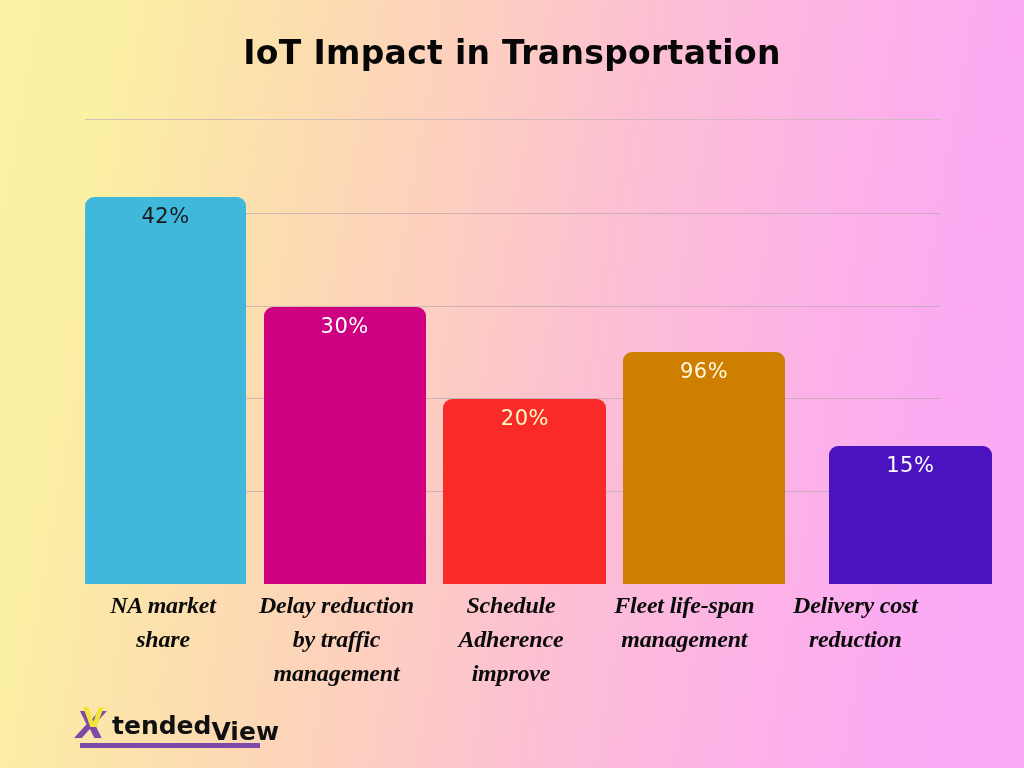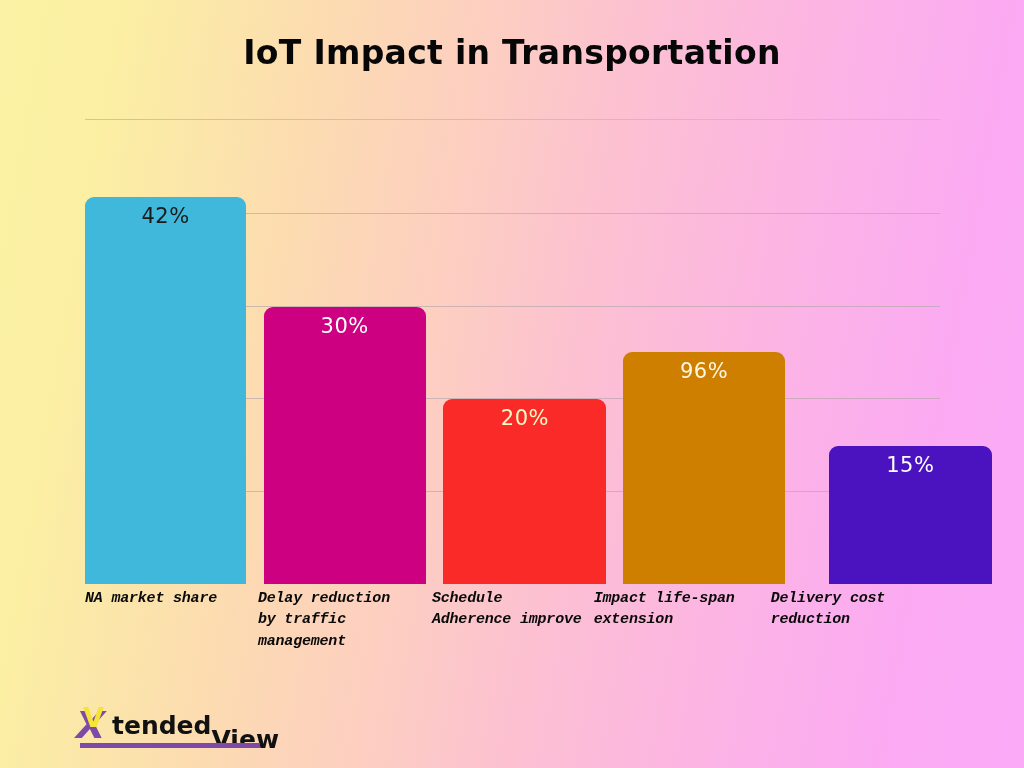--- a/index.html
+++ b/index.html
@@ -111,22 +111,23 @@
     position: absolute;
     left: 85px;
     top: 588px;
     width: 855px;
     height: 140px;
   }
 
   .cat-label {
     position: absolute;
     top: 0;
-    font-family: Liberation Mono, monospace;
-    font-size: 15px;
+    text-align: center;
+    font-family: Liberation Serif, serif;
+    font-size: 24px;
     font-weight: bold;
     font-style: italic;
     line-height: 1.42;
     color: #0a0a0a;
     letter-spacing: -0.2px;
   }
 
   
   #watermark {
     position: absolute;
@@ -171,21 +172,21 @@
     line-height: 1;
     margin-left: -4px;
     margin-top: 9px;
   }
   #logo-text-b {
     font-family: "DejaVu Sans", sans-serif;
     font-size: 25px;
     font-weight: bold;
     color: #111111;
     line-height: 1;
-    margin-top: 23px;
+    margin-top: 15px;
     margin-left: 0px;
   }
   #logo-underline {
     position: absolute;
     left: 4px;
     top: 39px;
     width: 180px;
     height: 5px;
     background: #7d4aa8;
   }
@@ -232,21 +233,21 @@
             <div class="bar-value" style="top: 7px; color: rgb(255, 255, 255);">15%</div>
           </div>
         </div>
       </div>
   </div>
 
   <div id="categories">
       <div class="cat-label" style="left: 0%; width: 18.25%;">NA market share</div>
       <div class="cat-label" style="left: 40.58%; width: 18.48%;">Schedule Adherence improve</div>
       <div class="cat-label" style="left: 20.23%; width: 18.36%;">Delay reduction by traffic management</div>
-      <div class="cat-label" style="left: 59.5%; width: 21.2%;">Impact life-span extension</div>
+      <div class="cat-label" style="left: 59.5%; width: 21.2%;">Fleet life-span management</div>
       <div class="cat-label" style="left: 80.2%; width: 19.8%;">Delivery cost reduction</div>
     </div>
 
   <div id="watermark">
     <div id="logo-mark">
       <span id="logo-x">X</span>
       <span id="logo-v">V</span>
     </div>
     <span id="logo-text-a">tended</span>
     <span id="logo-text-b">View</span>

